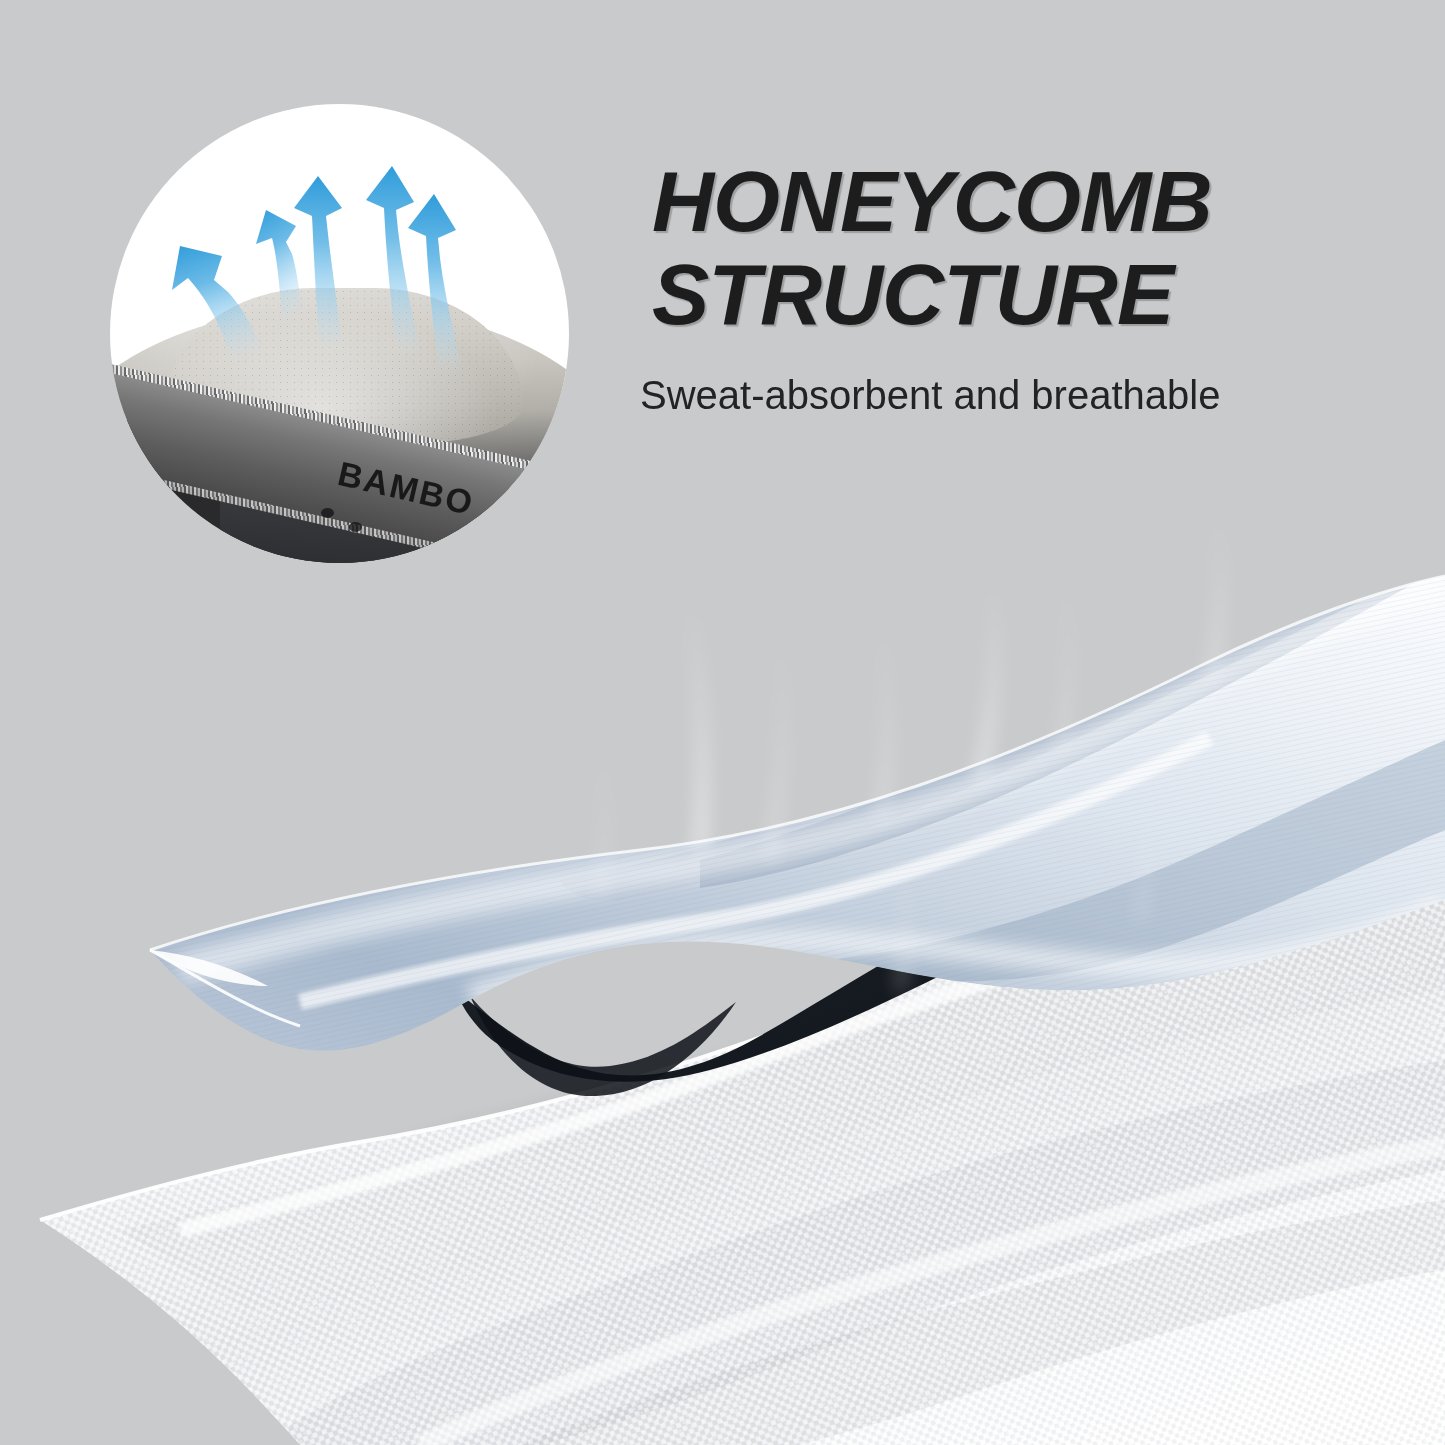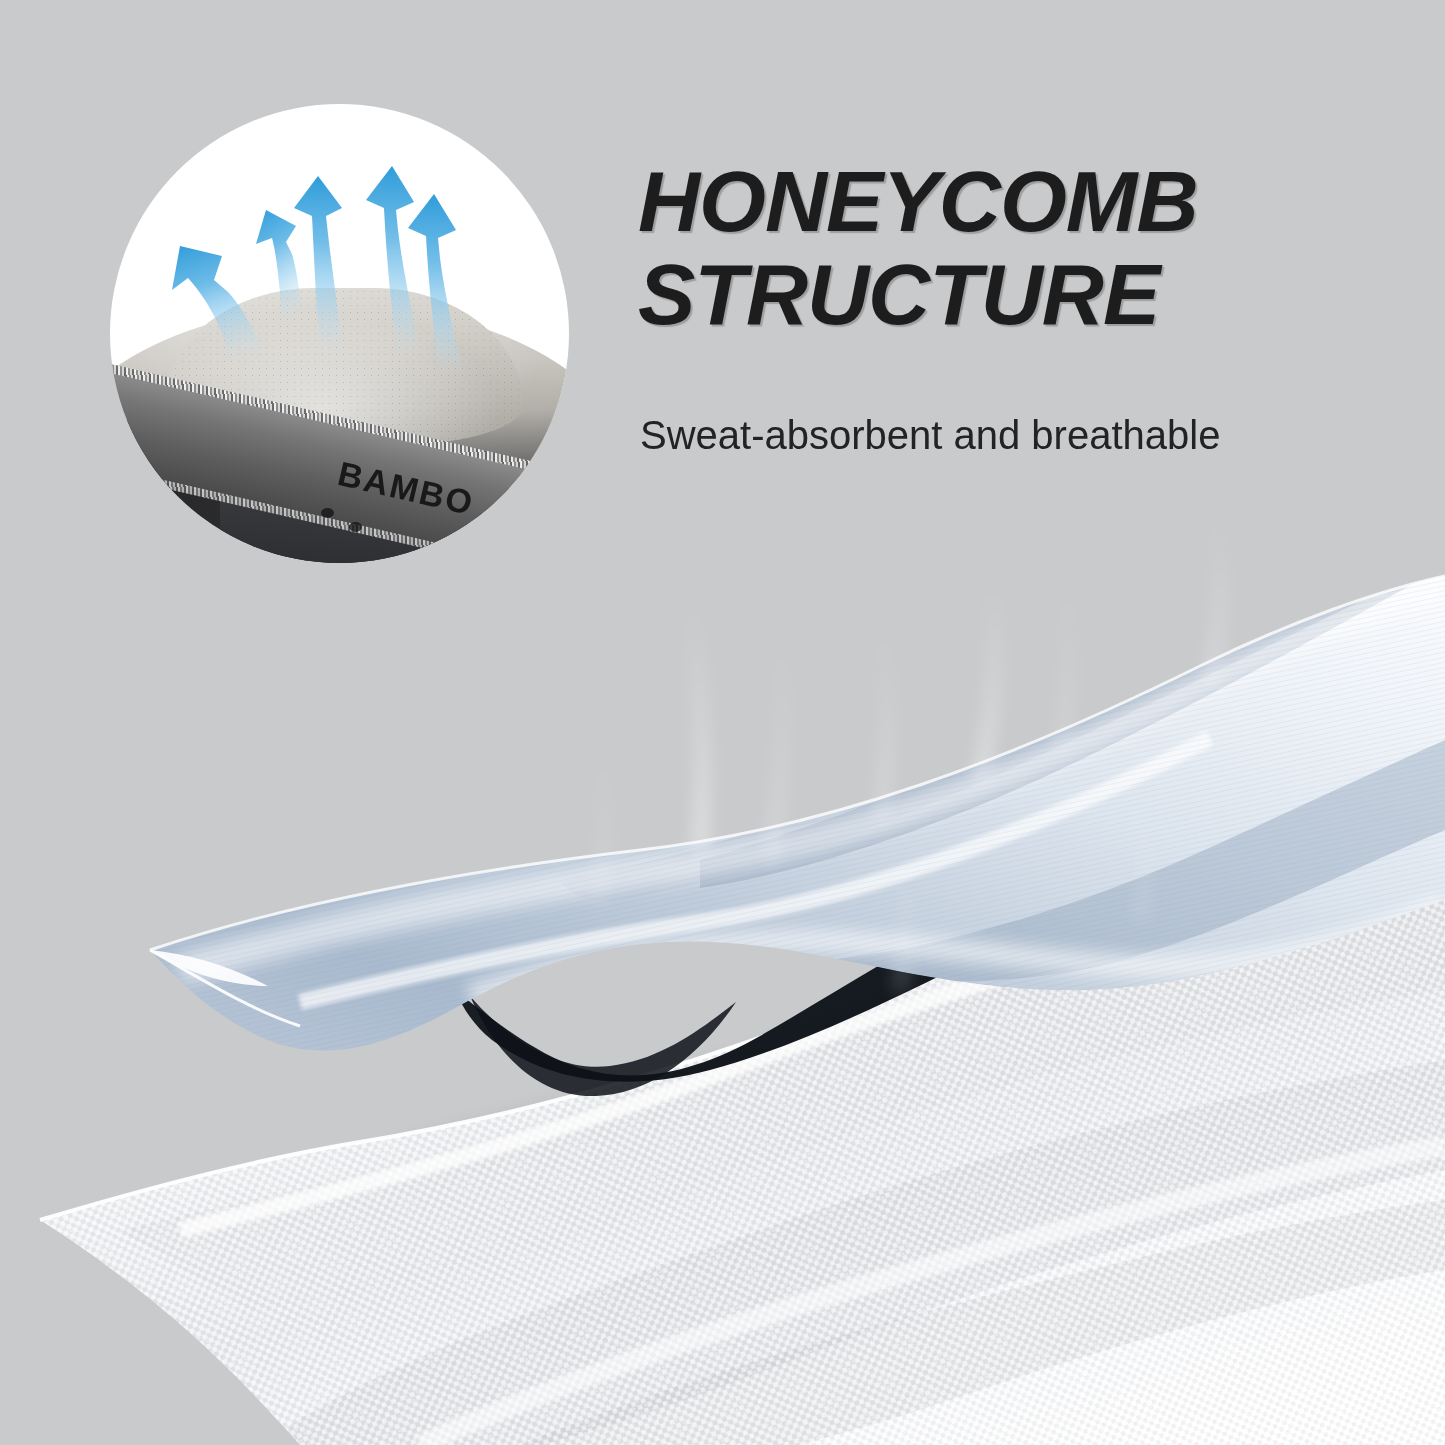--- a/index.html
+++ b/index.html
@@ -131,21 +131,21 @@
     border-radius: 50%;
     background: rgba(18,18,20,.75);
     box-shadow: 0 1px 1px rgba(255,255,255,.12);
   }
 
   #inset-arrows { position: absolute; inset: 0; }
 
   
   #headline {
     position: absolute;
-    left: 638px;
+    left: 652px;
     top: 155px;
     width: 740px;
   }
   .title-line {
     font-family: "Liberation Sans", sans-serif;
     font-weight: bold;
     font-style: italic;
     font-size: 86px;
     line-height: 1.08;
     letter-spacing: -1px;
@@ -159,21 +159,20 @@
     top: 366px;
     width: 760px;
   }
   .sub-line {
     font-family: "Liberation Sans", sans-serif;
     font-weight: normal;
     font-size: 40px;
     line-height: 1.48;
     color: #232323;
     white-space: nowrap;
-    margin-top: 40px;
   }
 
   
   #fabric-illustration {
     position: absolute;
     left: 0;
     top: 430px;
     width: 1445px;
     height: 1015px;
   }

